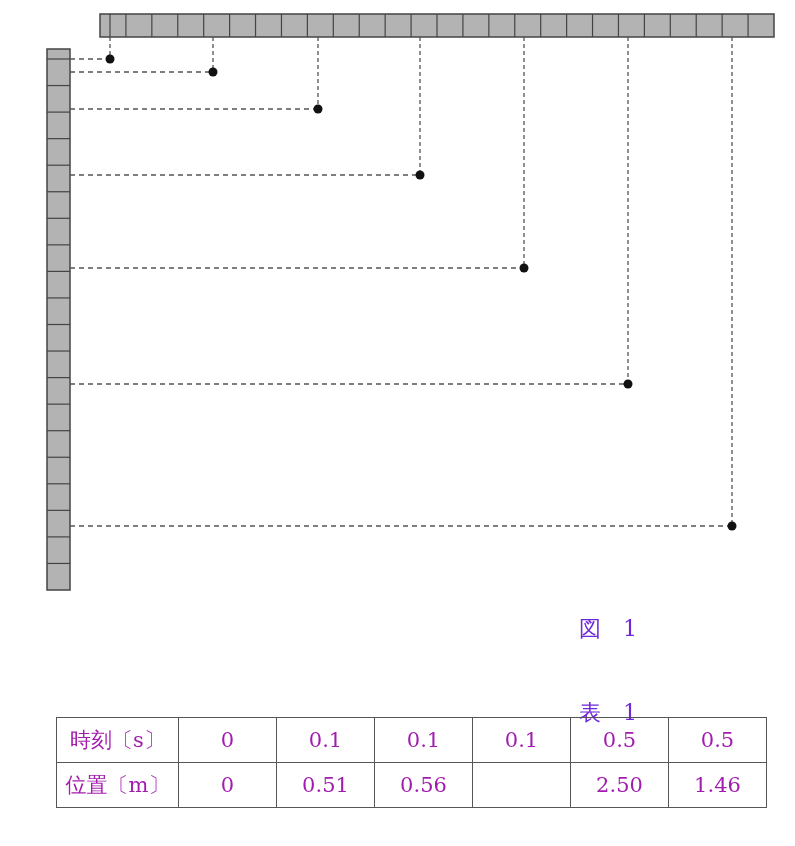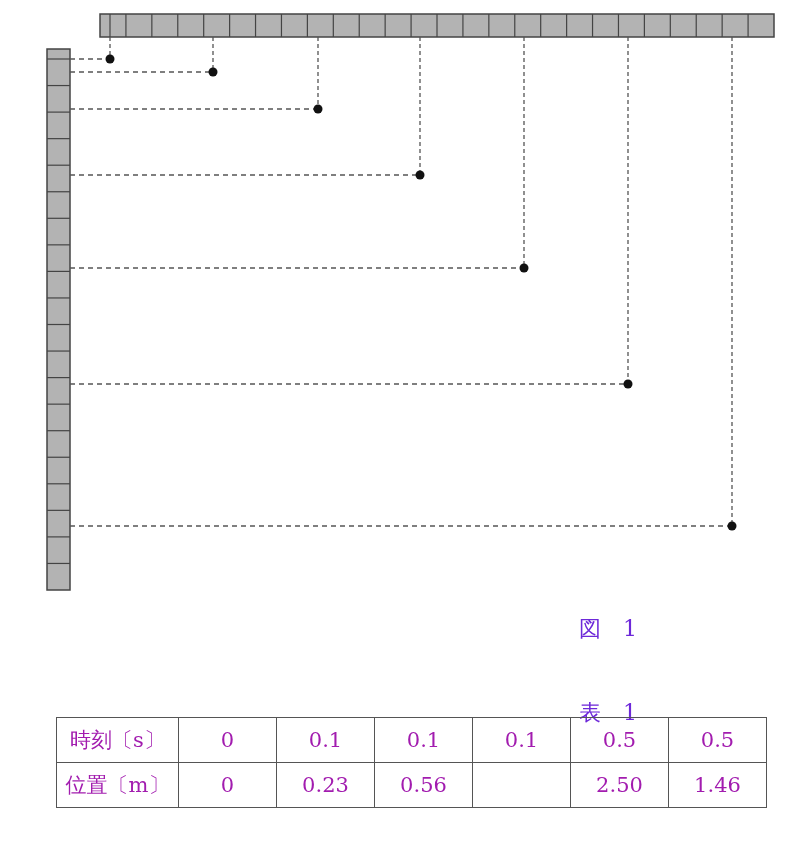--- a/index.html
+++ b/index.html
@@ -116,20 +116,20 @@
     <td class="val">0</td>
     <td class="val">0.1</td>
     <td class="val">0.1</td>
     <td class="val">0.1</td>
     <td class="val">0.5</td>
     <td class="val">0.5</td>
   </tr>
   <tr>
     <td class="head">位置〔m〕</td>
     <td class="val">0</td>
-    <td class="val">0.23</td>
+    <td class="val">0.51</td>
     <td class="val">0.56</td>
     <td class="val"></td>
     <td class="val">2.50</td>
     <td class="val">1.46</td>
   </tr>
 </tbody>
   </table>
 
 </body></html>

